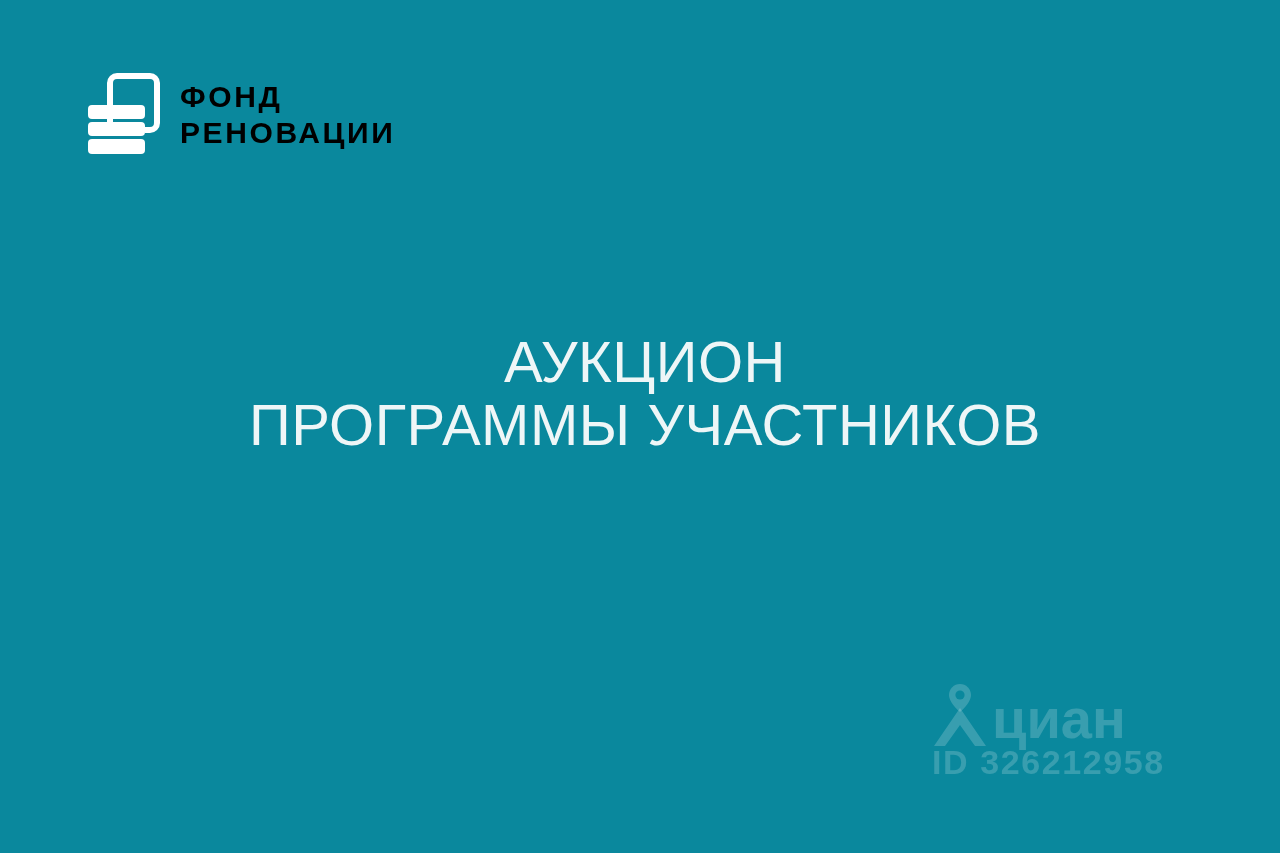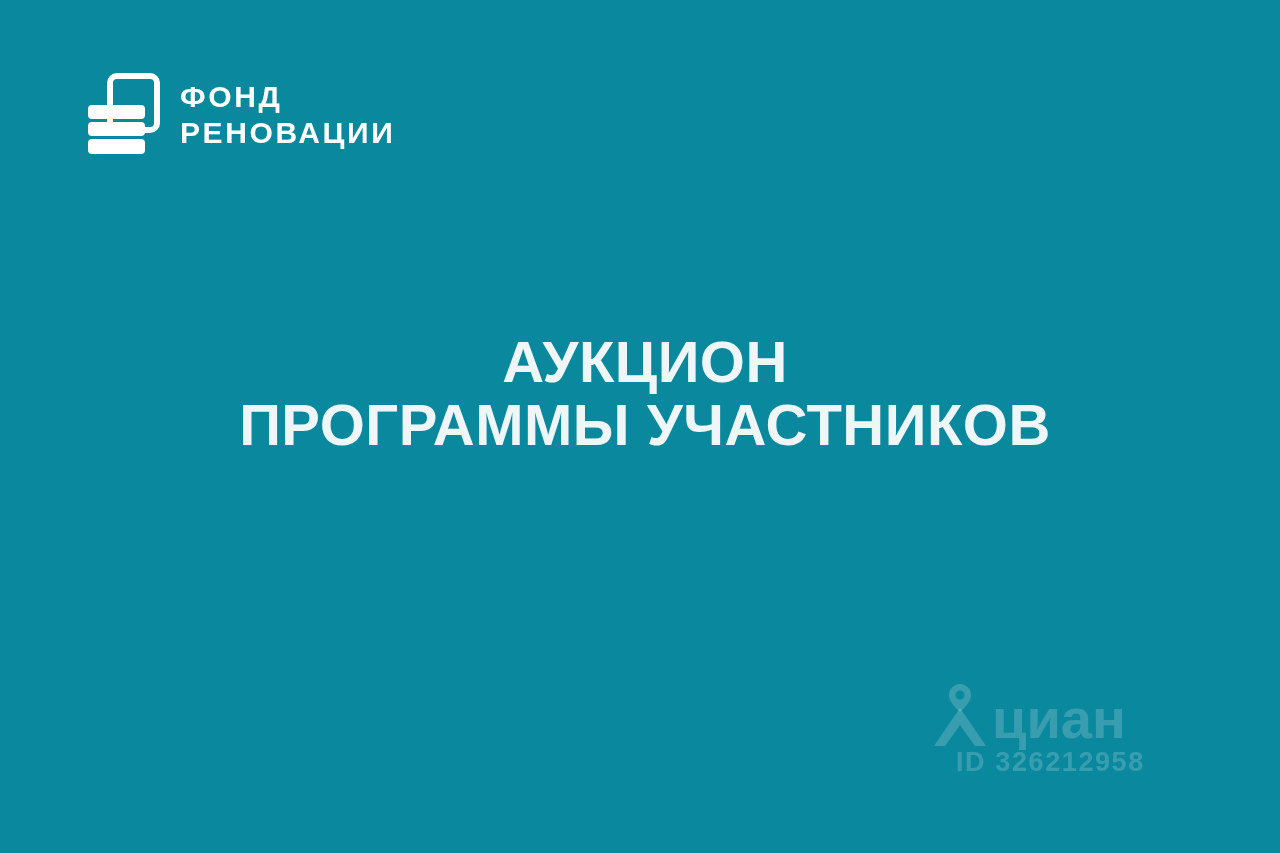--- a/index.html
+++ b/index.html
@@ -44,42 +44,42 @@
     height: 86px;
   }
 
   .brand-words {
     margin-left: 18px;
     display: flex;
     flex-direction: column;
     justify-content: center;
   }
   .brand-line {
-    color: #ffffff;
+    color: #000000;
     font-weight: 700;
     font-size: 30px;
     line-height: 36px;
     letter-spacing: 2.6px;
     white-space: nowrap;
   }
 
   
   .headline {
     position: absolute;
     left: 0;
     right: 0;
     top: 330px;
     width: 1280px;
     padding-left: 10px;   
     box-sizing: border-box;
     text-align: center;
     color: #eef6f7;
     font-size: 58px;
     line-height: 63px;
-    font-weight: 700;
+    font-weight: 400;
     letter-spacing: 0.5px;
   }
   .headline-line {
     display: block;
     white-space: nowrap;
   }
 
   
   .watermark {
     position: absolute;
@@ -107,23 +107,22 @@
     margin-left: 4px;
     margin-bottom: 2px;
     color: rgba(255, 255, 255, 0.19);
     font-size: 56px;
     line-height: 50px;
     font-weight: 700;
     letter-spacing: 0px;
   }
   .watermark-id {
     margin-top: 1px;
-    margin-left: 24px;
     color: rgba(255, 255, 255, 0.19);
-    font-size: 27px;
+    font-size: 34px;
     line-height: 30px;
     font-weight: 700;
     letter-spacing: 1.6px;
     white-space: nowrap;
   }
 </style>
 </head>
 <body>
 
 <div class="banner">

